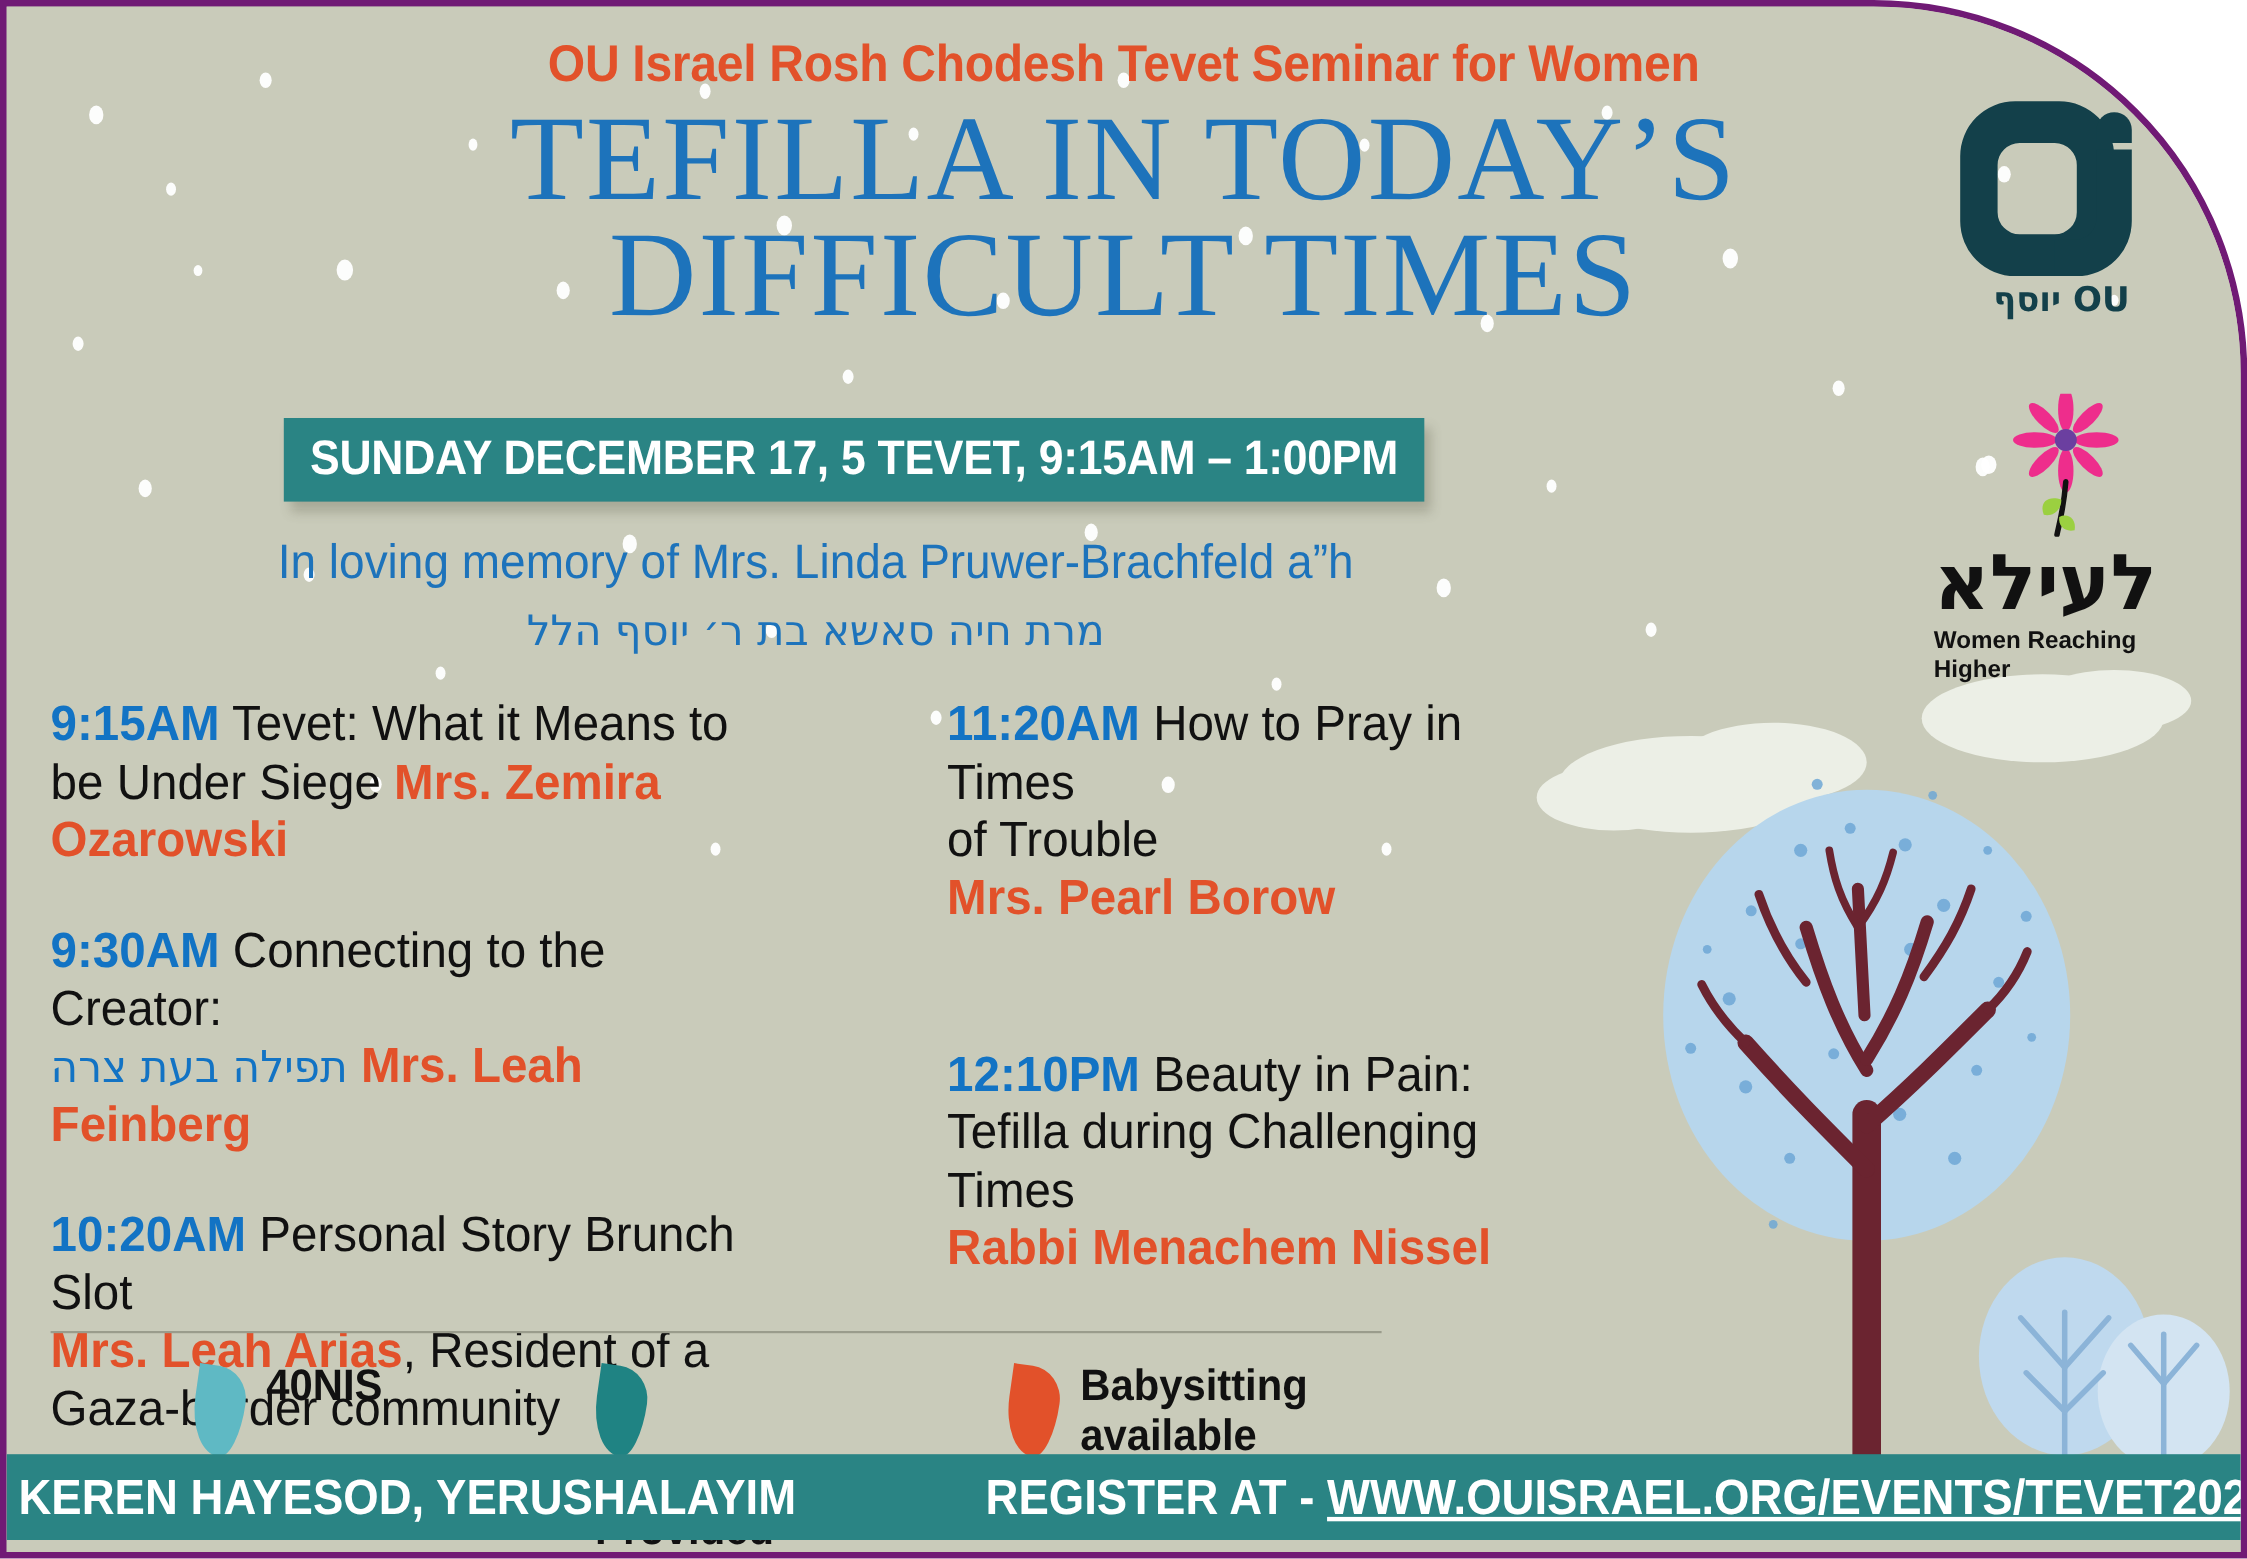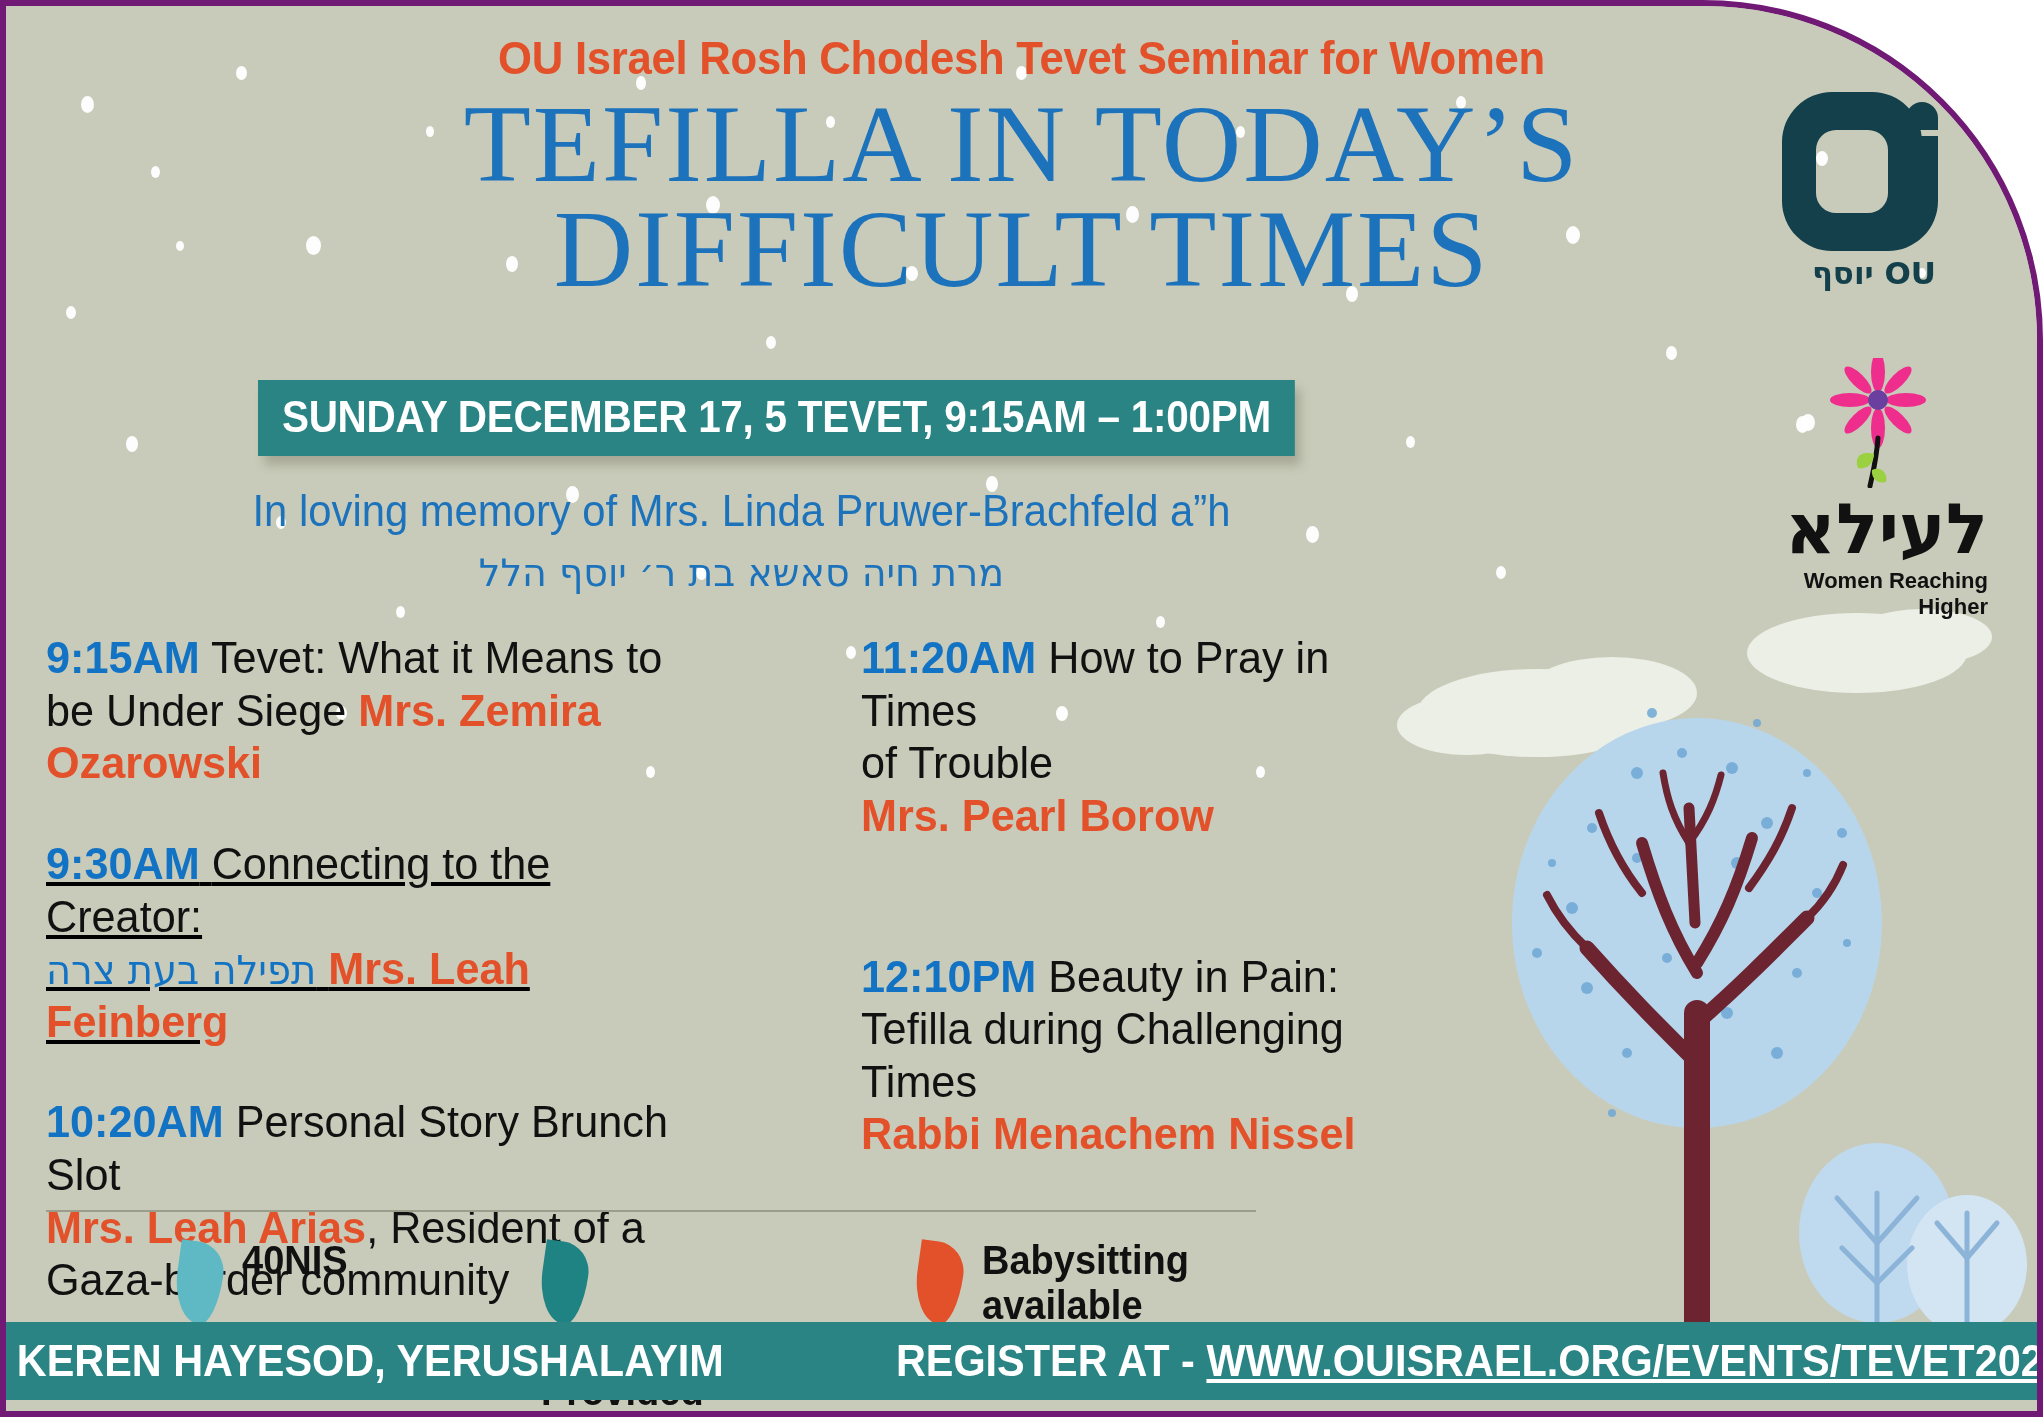--- a/index.html
+++ b/index.html
@@ -64,21 +64,21 @@
     font-family:"DejaVu Sans",sans-serif;
   }
 
   
   .ou-logo{position:absolute;left:1768px;top:78px;width:200px;}
   .ou-mark{display:block;}
   .ou-cap{
     text-align:center;color:#13404A;font-size:31px;font-weight:bold;
     direction:rtl;margin-top:-4px;font-family:"DejaVu Sans",sans-serif;
   }
-  .layla-logo{position:absolute;left:1752px;top:352px;width:230px;text-align:right;}
+  .layla-logo{position:absolute;left:1752px;top:352px;width:230px;text-align:left;}
   .layla-he{
     font-size:70px;color:#111111;font-weight:bold;direction:rtl;
     font-family:"DejaVu Sans",sans-serif;line-height:1;margin-top:2px;
   }
   .layla-cap{font-size:22px;color:#111111;font-weight:bold;margin-top:4px;}
 
   
   .sched{position:absolute;left:0;top:626px;width:1640px;}
   .col{position:absolute;top:0;}
   .col-l{left:40px;width:680px;}
@@ -280,21 +280,21 @@
       <div class="col col-l">
 
         <div class="item">
           <div class="ln">
             <span class="time">9:15AM</span>
             <span>Tevet: What it Means to be Under Siege</span>
             <span class="spk">Mrs. Zemira Ozarowski</span>
           </div>
         </div>
 
-        <div class="item" style="margin-top:48px;text-decoration:underline;">
+        <div class="item" style="margin-top:48px;">
           <div class="ln">
             <span class="time">9:30AM</span>
             <span>Connecting to the Creator:</span>
           </div>
           <div class="ln">
             <span class="he">תפילה בעת צרה</span>
             <span class="spk">Mrs. Leah Feinberg</span>
           </div>
         </div>
 

